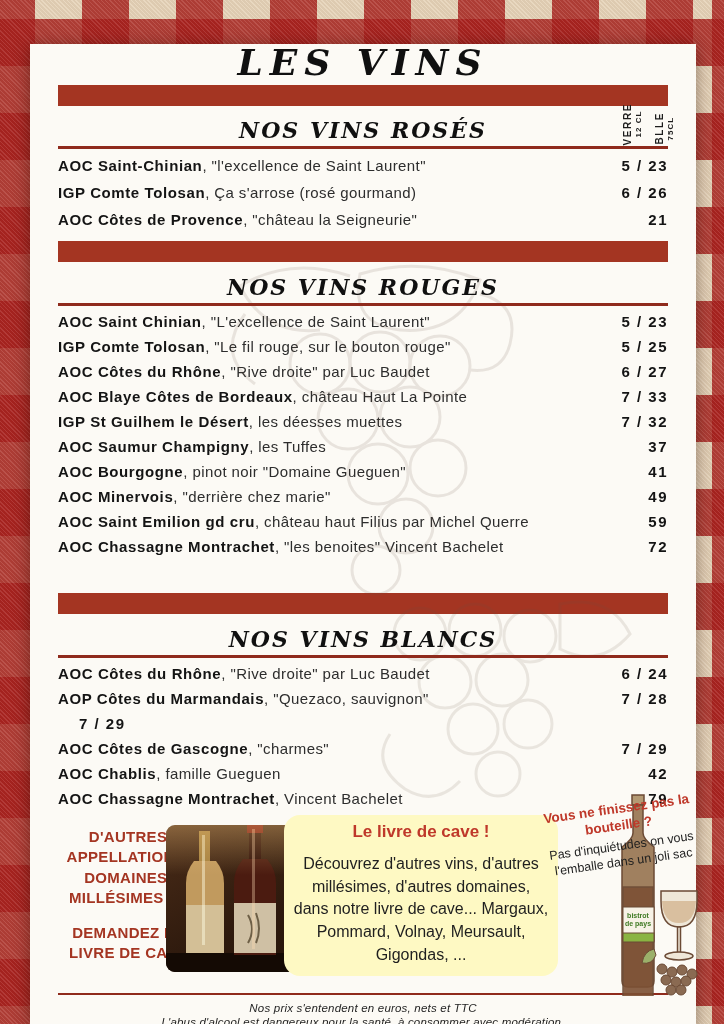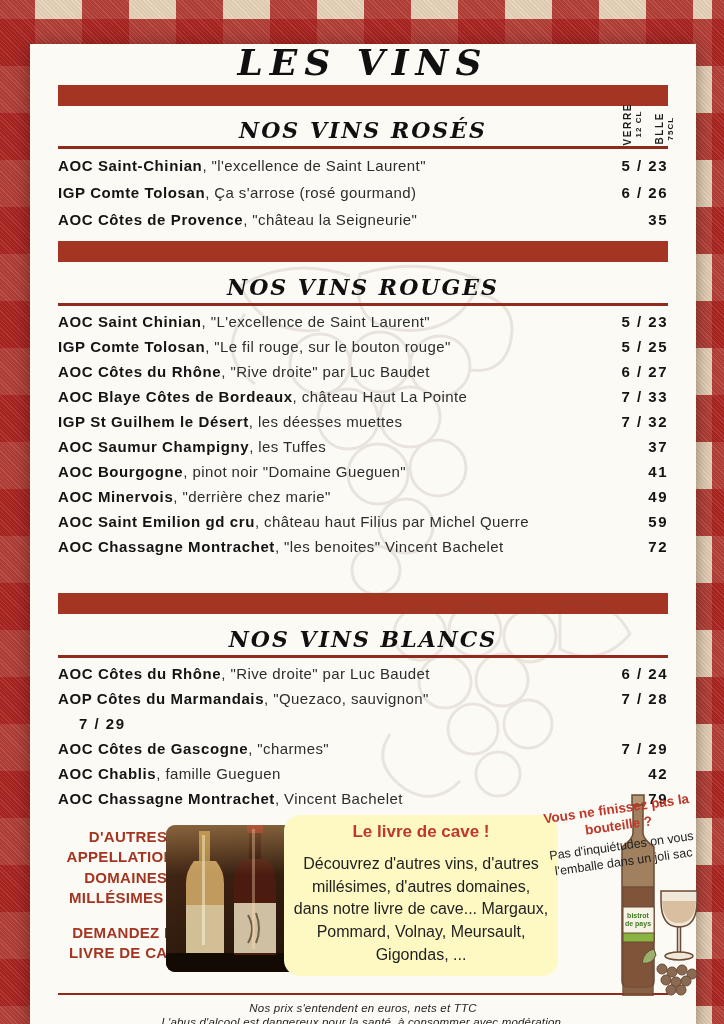--- a/index.html
+++ b/index.html
@@ -131,21 +131,21 @@
         <span class="price">5 / 23</span>
       </div>
 
       <div class="row">
         <span class="left"><span class="name">IGP Comte Tolosan</span><span class="desc">, Ça s'arrose (rosé gourmand)</span></span>
         <span class="price">6 / 26</span>
       </div>
 
       <div class="row">
         <span class="left"><span class="name">AOC Côtes de Provence</span><span class="desc">, "château la Seigneurie"</span></span>
-        <span class="price">35</span>
+        <span class="price">21</span>
       </div>
     </div>
 
   <div class="bar bar2"></div>
 
   <div class="section-header tight">
     <span class="section-title">NOS VINS ROUGES</span>
     <div class="rule"></div>
   </div>
 

